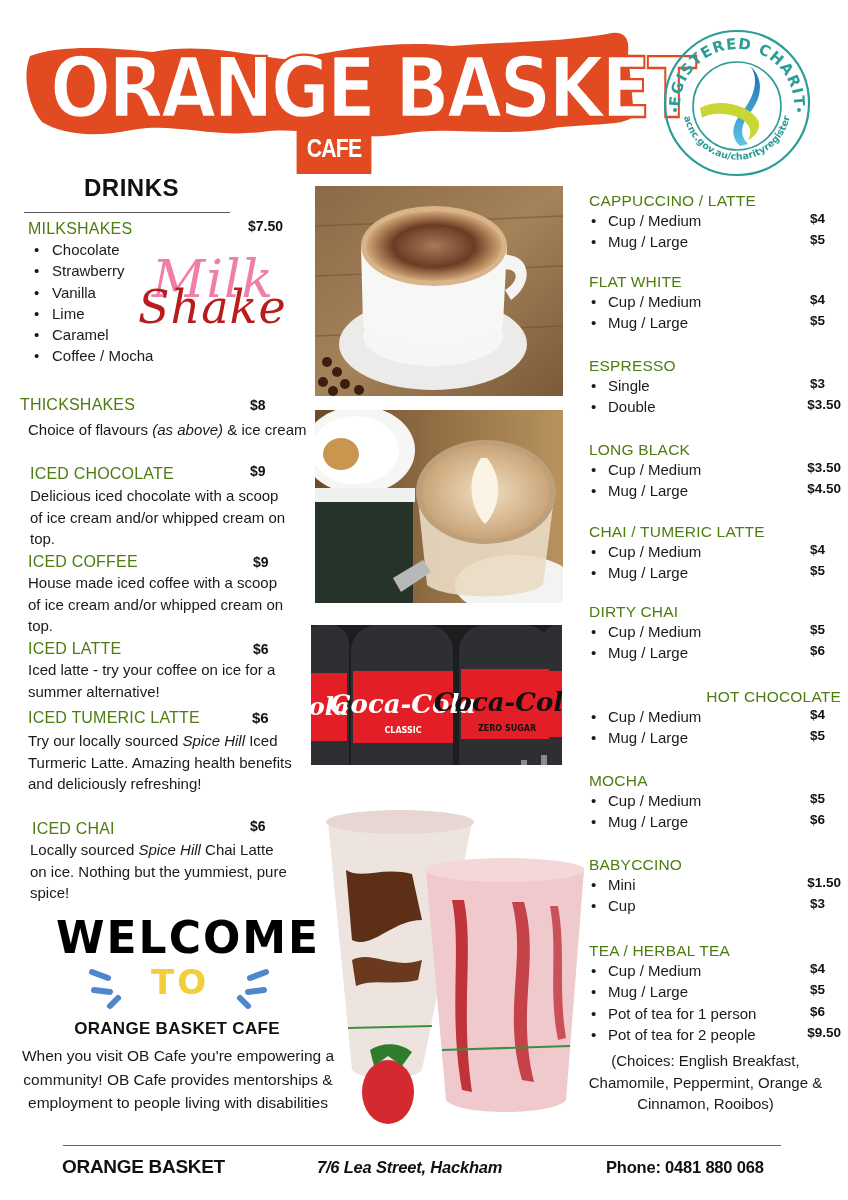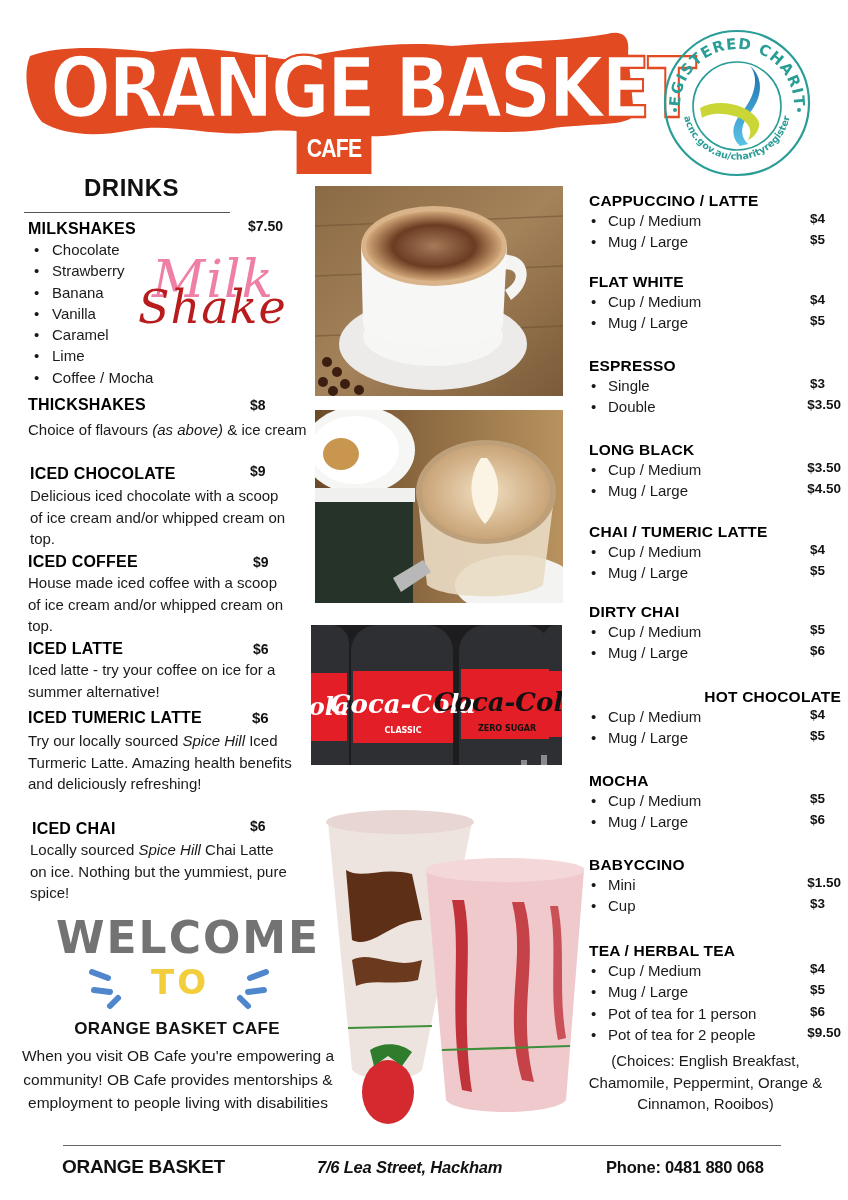--- a/index.html
+++ b/index.html
@@ -14,21 +14,21 @@
   .logo-text { position: absolute; left: 28px; top: 22px; width: 580px; font-family: "DejaVu Sans", sans-serif; font-weight: 900; font-size: 72px; color: #fff; letter-spacing: -3px; transform: scaleY(1.15); transform-origin: top left; white-space: nowrap; -webkit-text-stroke: 2px #e24a22; }
   .logo-cafe { position: absolute; left: 268px; top: 104px; width: 88px; height: 52px; background: #e24a22; color: #fff; font-family: "Liberation Sans", sans-serif; font-weight: 700; font-size: 25px; text-align: center; line-height: 52px; letter-spacing: -1px; transform: scaleX(0.85); }
 
   
   .badge { left: 658px; top: 28px; width: 158px; height: 150px; }
 
   
   .h-drinks { left: 84px; top: 174px; font-size: 24px; font-weight: 700; letter-spacing: 0.5px; }
   .drinks-rule { left: 24px; top: 212px; width: 206px; height: 1px; background: #555; }
 
-  .item-title { font-weight: 700; font-size: 16px; letter-spacing: 0.2px; color: #000000; white-space: nowrap; }
+  .item-title { font-weight: 400; font-size: 16px; letter-spacing: 0.2px; color: #4d7c0f; white-space: nowrap; }
   .price { font-weight: 700; font-size: 14px; color: #111; white-space: nowrap; }
   .desc { font-size: 15px; line-height: 21.5px; color: #1a1a1a; }
   .desc i { font-style: italic; }
   .bullet-list { list-style: none; }
   .bullet-list li { position: relative; padding-left: 26px; font-size: 15px; line-height: 21.3px; color: #1a1a1a; }
   .bullet-list li::before { content: "\2022"; position: absolute; left: 8px; top: 0; font-size: 15px; }
 
   
   .milk-title { left: 28px; top: 220px; }
   .milk-price { left: 248px; top: 218px; }
@@ -101,32 +101,31 @@
 </div>
 
 <div class="abs h-drinks">DRINKS</div>
 <div class="abs drinks-rule"></div>
 
 <div class="abs item-title milk-title">MILKSHAKES</div>
 <div class="abs price milk-price">$7.50</div>
 <ul class="abs bullet-list milk-list">
   <li>Chocolate</li>
   <li>Strawberry</li>
-  <li>Banana</li>
   <li>Vanilla</li>
+  <li>Lime</li>
   <li>Caramel</li>
-  <li>Lime</li>
   <li>Coffee / Mocha</li>
 </ul>
 <div class="abs milk-art">
   <div style="position:absolute;left:14px;top:0;font-family:'DejaVu Serif',serif;font-style:italic;font-size:52px;color:#ef7fa6;letter-spacing:1px;margin-top:19px;">Milk</div>
   <div style="position:absolute;left:0;top:50px;font-family:'DejaVu Serif',serif;font-style:italic;font-size:46px;color:#b91c1c;letter-spacing:1px;">Shake</div>
 </div>
 
-<div class="abs item-title" style="left:28px;top:396px;">THICKSHAKES</div>
+<div class="abs item-title" style="left:20px;top:396px;">THICKSHAKES</div>
 <div class="abs price" style="left:250px;top:397px;">$8</div>
 <div class="abs desc" style="left:28px;top:419px;width:282px;">
   <span>Choice of flavours </span><i>(as above)</i><span> &amp; ice cream</span>
 </div>
 
 <div class="abs item-title" style="left:30px;top:465px;">ICED CHOCOLATE</div>
 <div class="abs price" style="left:250px;top:463px;">$9</div>
 <div class="abs desc" style="left:30px;top:485px;width:262px;">
   <span>Delicious iced chocolate with a scoop of ice cream and/or whipped cream on top.</span>
 </div>
@@ -386,21 +385,21 @@
       <span class="price">$6</span>
     </div>
   <div class="r-row">
       <span class="r-label">Pot of tea for 2 people</span>
       <span class="price wide">$9.50</span>
     </div>
 </div>
 <div class="tea-note">(Choices: English Breakfast, Chamomile, Peppermint, Orange &amp; Cinnamon, Rooibos)</div>
 
 <div class="abs welcome-art">
-  <div style="position:absolute;left:4px;top:0;width:248px;text-align:center;font-family:'DejaVu Sans',sans-serif;font-weight:700;font-size:44px;color:#737373;letter-spacing:2px;">WELCOME</div>
+  <div style="position:absolute;left:4px;top:0;width:248px;text-align:center;font-family:'DejaVu Sans',sans-serif;font-weight:700;font-size:44px;color:#000000;letter-spacing:2px;">WELCOME</div>
   <div style="position:absolute;left:4px;top:50px;width:248px;text-align:center;font-family:'DejaVu Sans',sans-serif;font-weight:700;font-size:34px;color:#f2cd3c;letter-spacing:3px;">TO</div>
   <svg style="position:absolute;left:0;top:48px;" width="256" height="56" viewBox="0 0 256 56">
     <g stroke="#4f86cc" stroke-width="6" stroke-linecap="round">
       <line x1="40" y1="12" x2="56" y2="18"></line>
         <line x1="42" y1="30" x2="58" y2="32"></line>
         <line x1="58" y1="46" x2="66" y2="38"></line>
       <line x1="214" y1="12" x2="198" y2="18"></line>
         <line x1="212" y1="30" x2="196" y2="32"></line>
         <line x1="196" y1="46" x2="188" y2="38"></line>
     </g>

